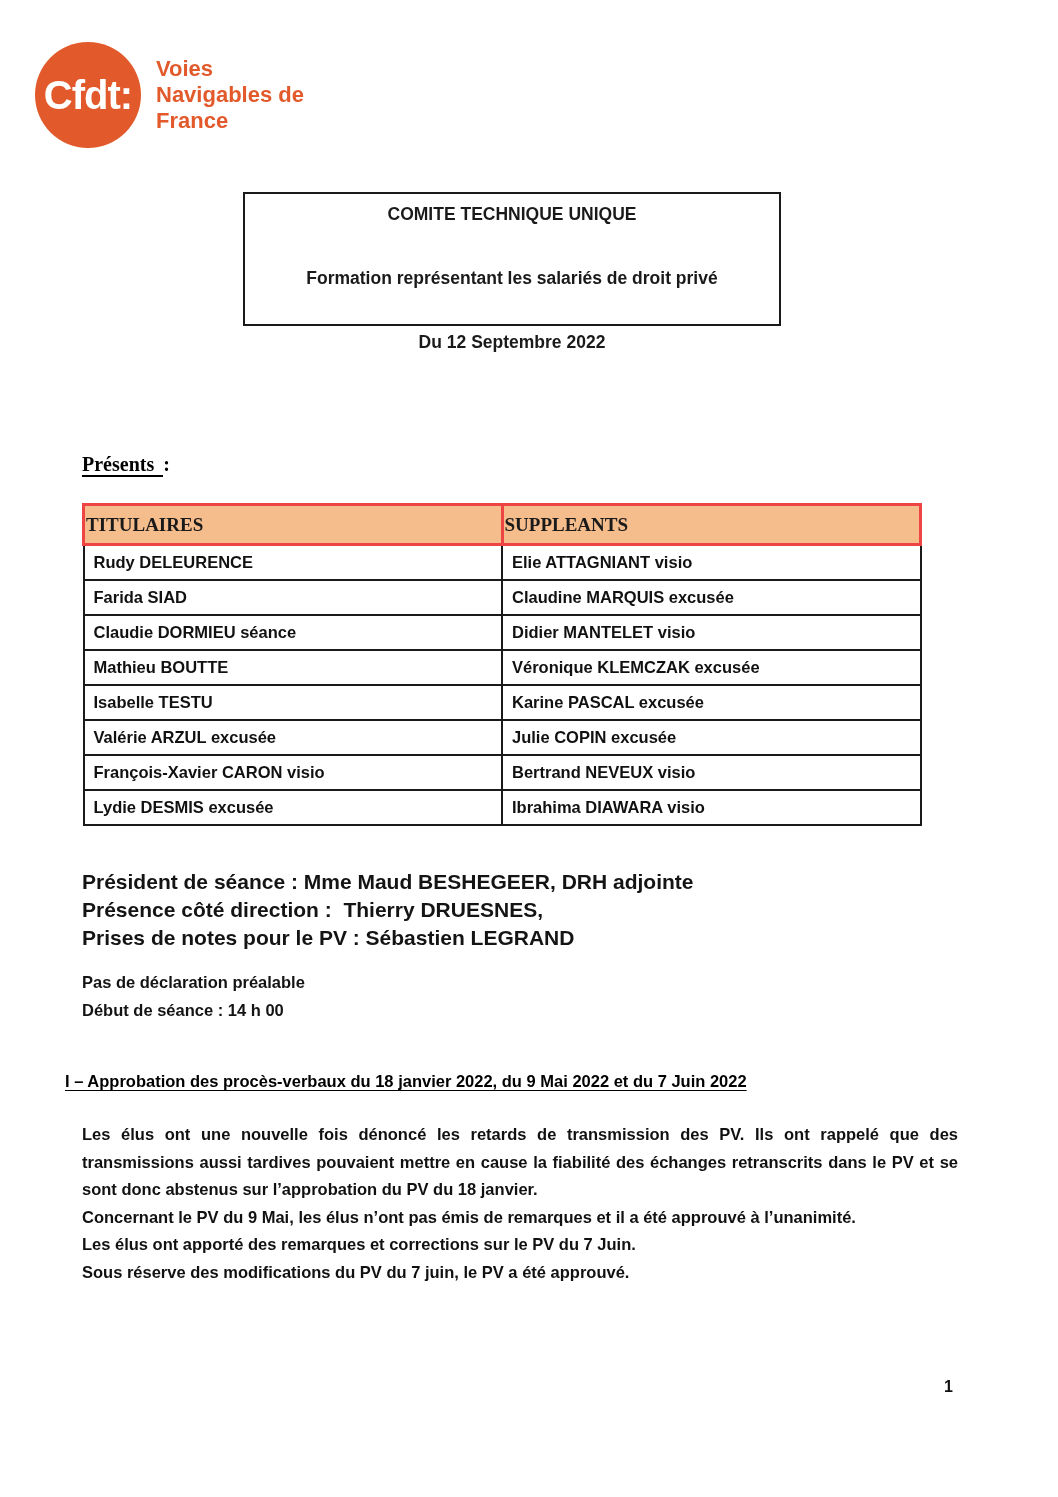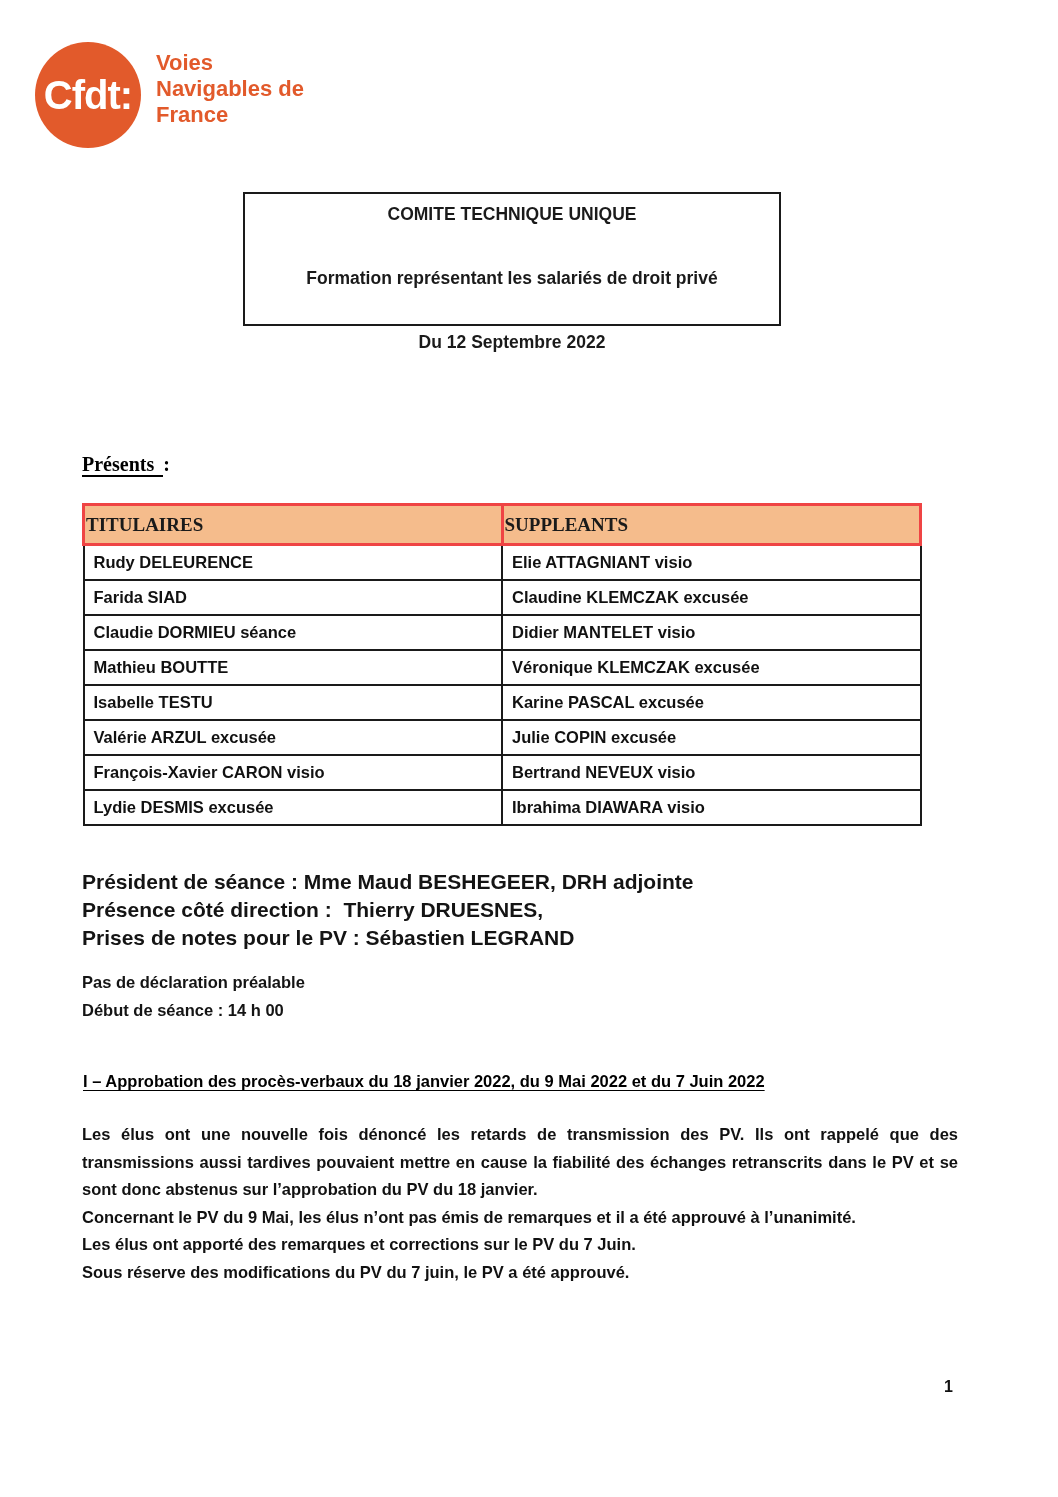--- a/index.html
+++ b/index.html
@@ -21,21 +21,21 @@
   
   .logo{position:absolute;left:35px;top:42px;display:flex;align-items:flex-start;}
   .logo-circle{
     width:106px;height:106px;border-radius:50%;
     background:var(--logo-orange,#E25A2B);
     color:#fff;display:flex;align-items:center;justify-content:center;
     font-weight:700;font-size:40px;letter-spacing:-1px;
     font-family:"Liberation Sans", sans-serif;
   }
   .logo-text{
-    margin-left:15px;margin-top:8px;
+    margin-left:15px;margin-top:14px;
     color:var(--logo-orange,#E25A2B);
     font-weight:700;font-size:22px;line-height:26px;
   }
 
   
   .title-box{
     position:absolute;left:243px;top:192px;width:538px;height:134px;
     border:2px solid #1a1a1a;
     display:flex;flex-direction:column;justify-content:space-around;
     text-align:center;padding:10px 6px;
@@ -70,21 +70,21 @@
     white-space:nowrap;overflow:hidden;
   }
 
   
   .meeting-info{position:absolute;left:82px;top:868px;font-weight:700;font-size:21px;line-height:28px;}
   .declaration{position:absolute;left:82px;top:968px;font-weight:600;font-size:16.5px;line-height:28px;}
   .meeting-info div,.declaration div{white-space:pre;}
 
   
   .section-heading{
-    position:absolute;left:83px;top:1072px;width:900px;
+    position:absolute;left:65px;top:1072px;width:900px;
     font-weight:700;font-size:16.5px;color:#000;
     text-decoration:underline;text-underline-offset:3px;
   }
 
   
   .body-text{
     position:absolute;left:82px;top:1121px;width:876px;
     font-weight:600;font-size:16.5px;line-height:27.5px;color:#111;
   }
   .body-text p{margin:0;}
@@ -129,21 +129,21 @@
         <th>SUPPLEANTS</th>
       </tr>
     </thead>
     <tbody>
       <tr>
         <td>Rudy DELEURENCE</td>
         <td>Elie ATTAGNIANT visio</td>
       </tr>
       <tr>
         <td>Farida SIAD</td>
-        <td>Claudine KLEMCZAK excusée</td>
+        <td>Claudine MARQUIS excusée</td>
       </tr>
       <tr>
         <td>Claudie DORMIEU séance</td>
         <td>Didier MANTELET visio</td>
       </tr>
       <tr>
         <td>Mathieu BOUTTE</td>
         <td>Véronique KLEMCZAK excusée</td>
       </tr>
       <tr>

